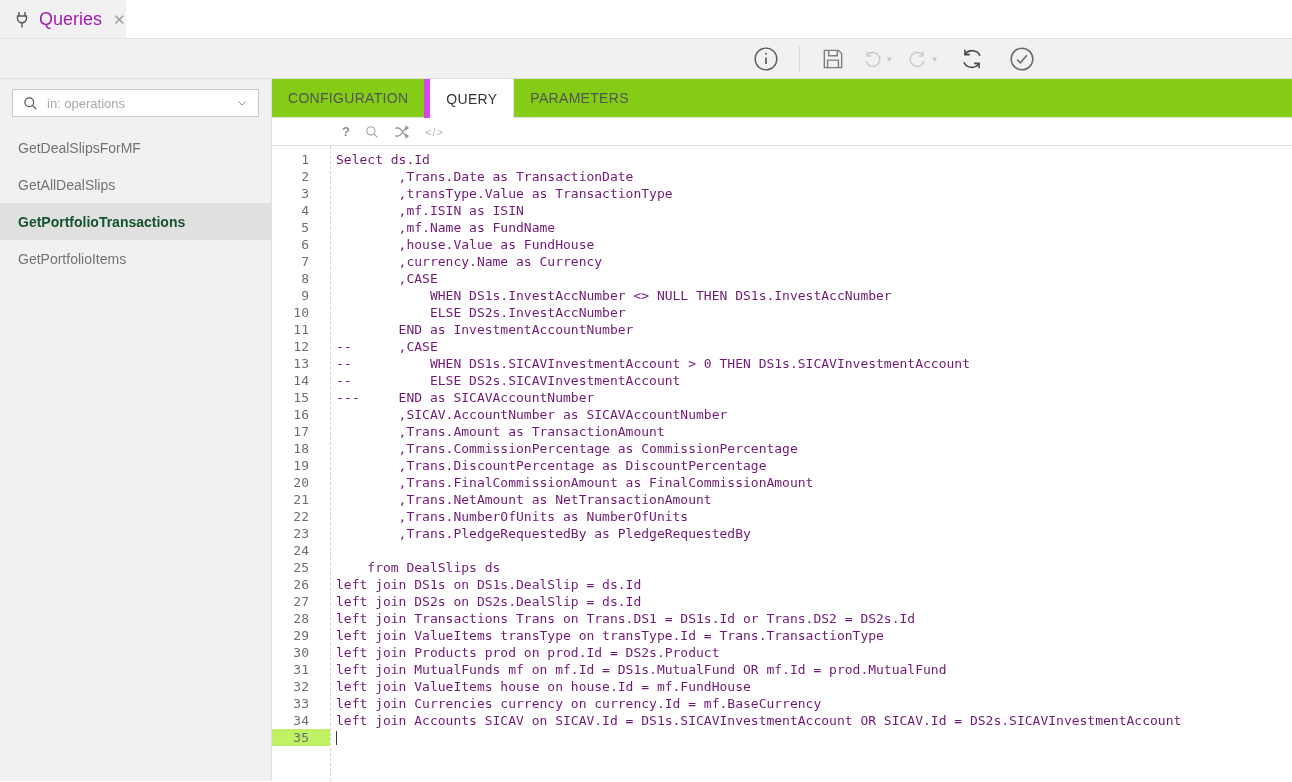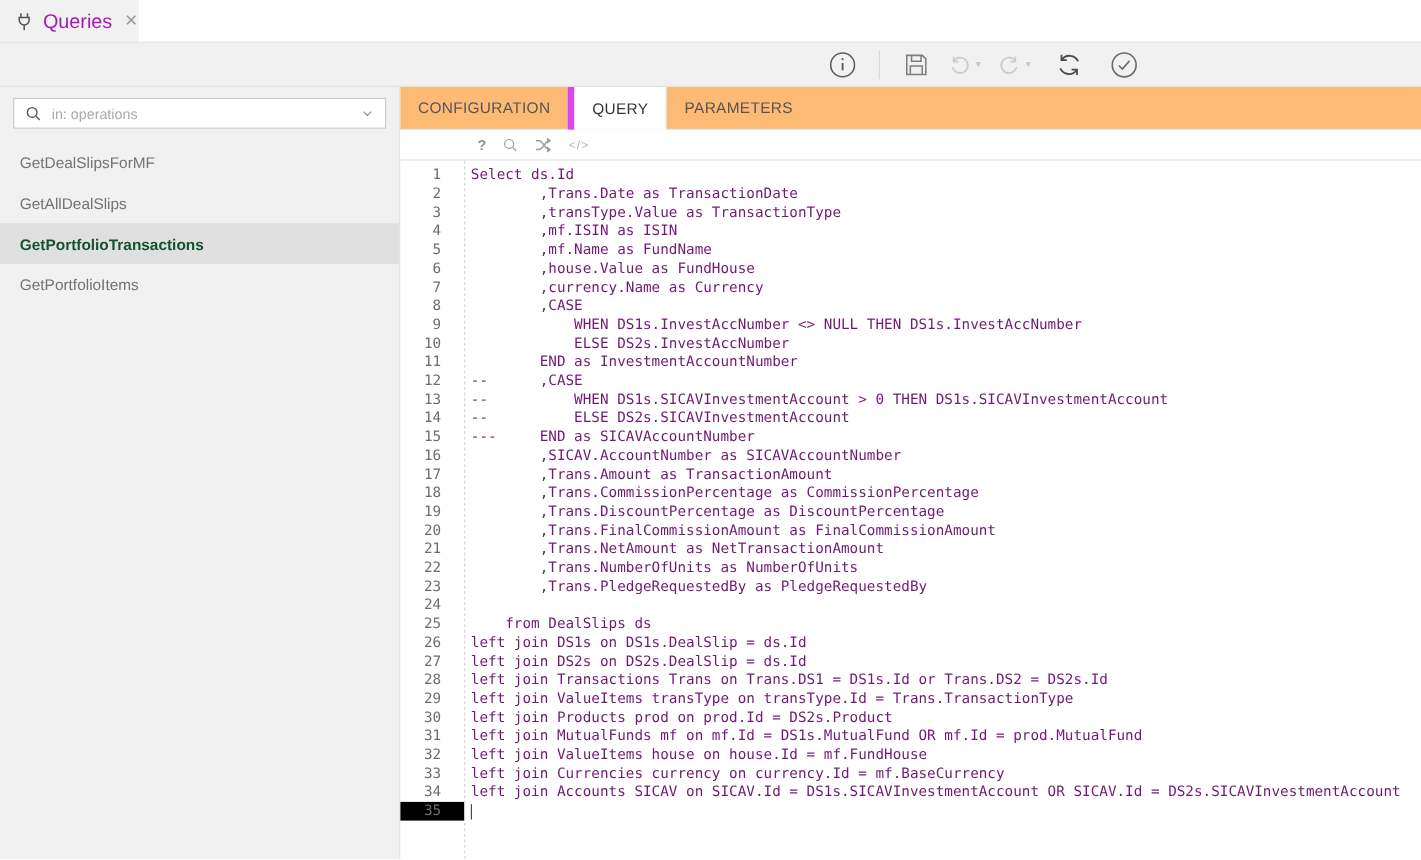--- a/index.html
+++ b/index.html
@@ -19,52 +19,52 @@
   .tb-icons { position:absolute; left:753px; top:0; height:100%;
     display:flex; align-items:center; }
   .tb-btn { display:flex; align-items:center; cursor:pointer; }
   .tb-sep { width:1px; height:26px; background:#d7d7d7; margin-right:20px; }
   .caret { font-size:9px; color:#c4c4c4; margin-left:3px; }
 
   
   .content { display:flex; height:702px; }
 
   
-  .sidebar { width:364px; background:#f1f1f1; border-right:1px solid #e2e2e2;
+  .sidebar { width:272px; background:#f1f1f1; border-right:1px solid #e2e2e2;
     display:flex; flex-direction:column; }
   .searchbox { margin:10px 12px 0 12px; height:28px; background:#fff;
     border:1px solid #c9c9c9; display:flex; align-items:center; padding:0 10px; gap:9px; }
   .searchbox .ph { flex:1; font-size:13px; color:#a9a9a9; }
   .side-list { margin-top:12px; }
   .side-item { height:37px; display:flex; align-items:center; padding-left:18px;
     font-size:14px; color:#737373; cursor:pointer; }
   .side-item.selected { background:#e0e0e0; color:#14532d; font-weight:bold; }
 
   
   .main { flex:1; display:flex; flex-direction:column; background:#fff; min-width:0; }
-  .tabstrip { height:39px; background:#fdba74; border-bottom:1px solid #e0e0e0;
+  .tabstrip { height:39px; background:#84cc16; border-bottom:1px solid #e0e0e0;
     display:flex; align-items:stretch; }
   .m-tab { padding:0 16px; display:flex; align-items:center; font-size:14px;
     color:#555; letter-spacing:.3px; cursor:pointer; }
   .m-tab.active { background:#fff; border-left:6px solid #d946ef;
     border-right:1px solid #e0e0e0; margin-bottom:-1px; color:#333; }
 
   .editor-toolbar { height:28px; background:#fff; border-bottom:1px solid #e3e3e3;
     display:flex; align-items:center; padding-left:70px; gap:15px; }
   .et-btn { color:#9b9b9b; display:flex; align-items:center; cursor:pointer; }
   .et-q { font-size:13px; font-weight:bold; color:#8f8f8f; }
   .et-code { font-size:11px; color:#b3b3b3; letter-spacing:1px; }
 
   
   .editor { flex:1; position:relative; display:flex;
     font-family:"DejaVu Sans Mono","Liberation Mono",monospace;
     font-size:13px; line-height:17px; }
   .gutter { width:58px; padding-top:5px; }
   .ln { height:17px; text-align:right; padding-right:21px; color:#6e6e6e; }
-  .ln.active { background:#000000; }
+  .ln.active { background:#bef264; }
   .guide { position:absolute; left:58px; top:0; bottom:0;
     border-left:1px dashed #d4d4d4; }
   .codearea { flex:1; padding-top:5px; padding-left:6px; overflow:hidden; }
   .cl { height:17px; white-space:pre; color:#701a75; }
   .cursor { display:inline-block; width:1px; height:14px; background:#3a3a3a;
     vertical-align:text-bottom; }
 
   svg { display:block; }
 </style>
 </head>

